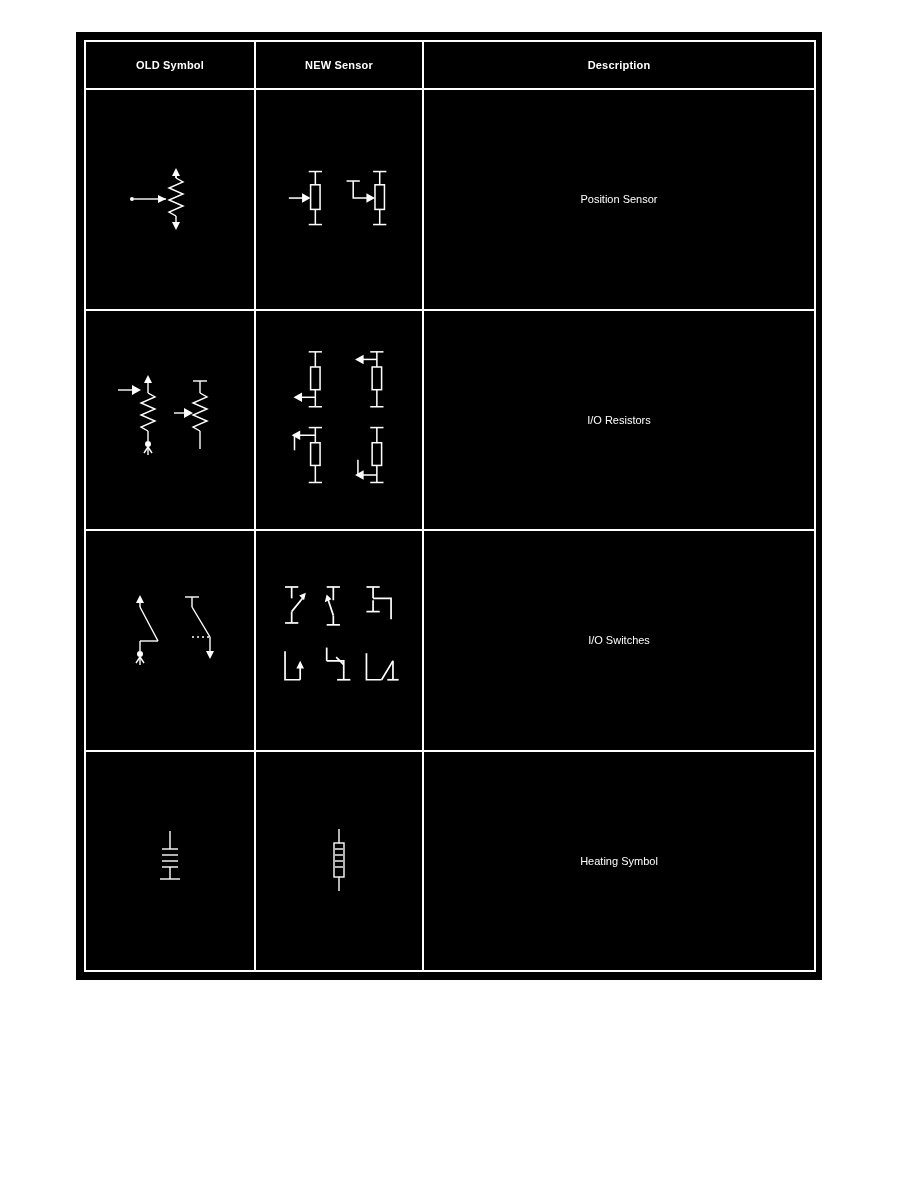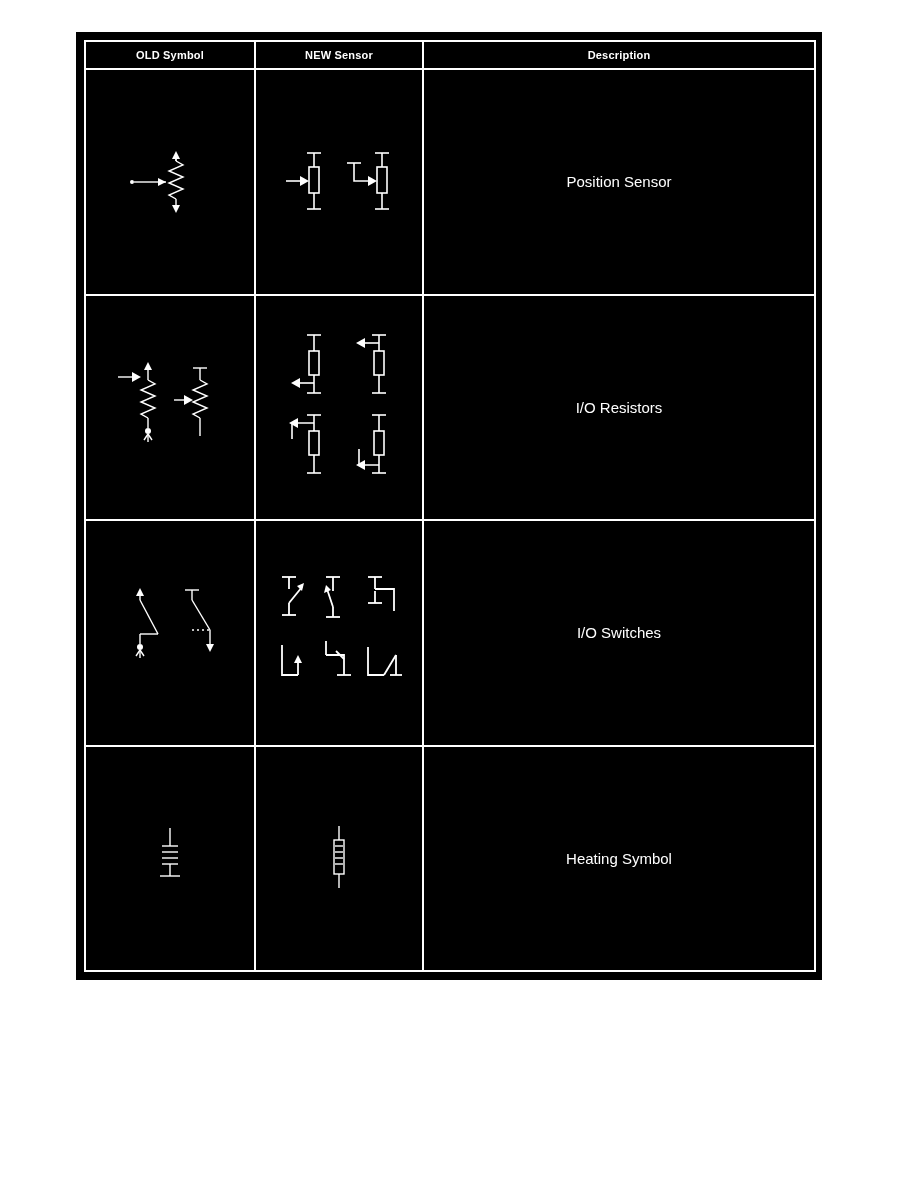--- a/index.html
+++ b/index.html
@@ -35,37 +35,37 @@
     background: #000000;
     table-layout: fixed;
   }
   table.symbol-table th,
   table.symbol-table td {
     border: 2px solid #ffffff;
     background: #000000;
     color: #ffffff;
     text-align: center;
     vertical-align: middle;
-    padding: 2px;
+    padding: 12px;
   }
   thead th {
     height: 22px;
     font-size: 11px;
     font-weight: bold;
     letter-spacing: 0.2px;
   }
   col.c-old { width: 170px; }
   col.c-new { width: 168px; }
   col.c-desc { width: 392px; }
 
   td.symbol-cell {
     height: 180px;
   }
   td.desc-cell {
-    font-size: 15px;
+    font-size: 11px;
     font-weight: normal;
   }
   .sym-wrap {
     width: 100%;
     height: 100%;
     display: flex;
     align-items: center;
     justify-content: center;
   }
   .sym-wrap svg { display: block; }

